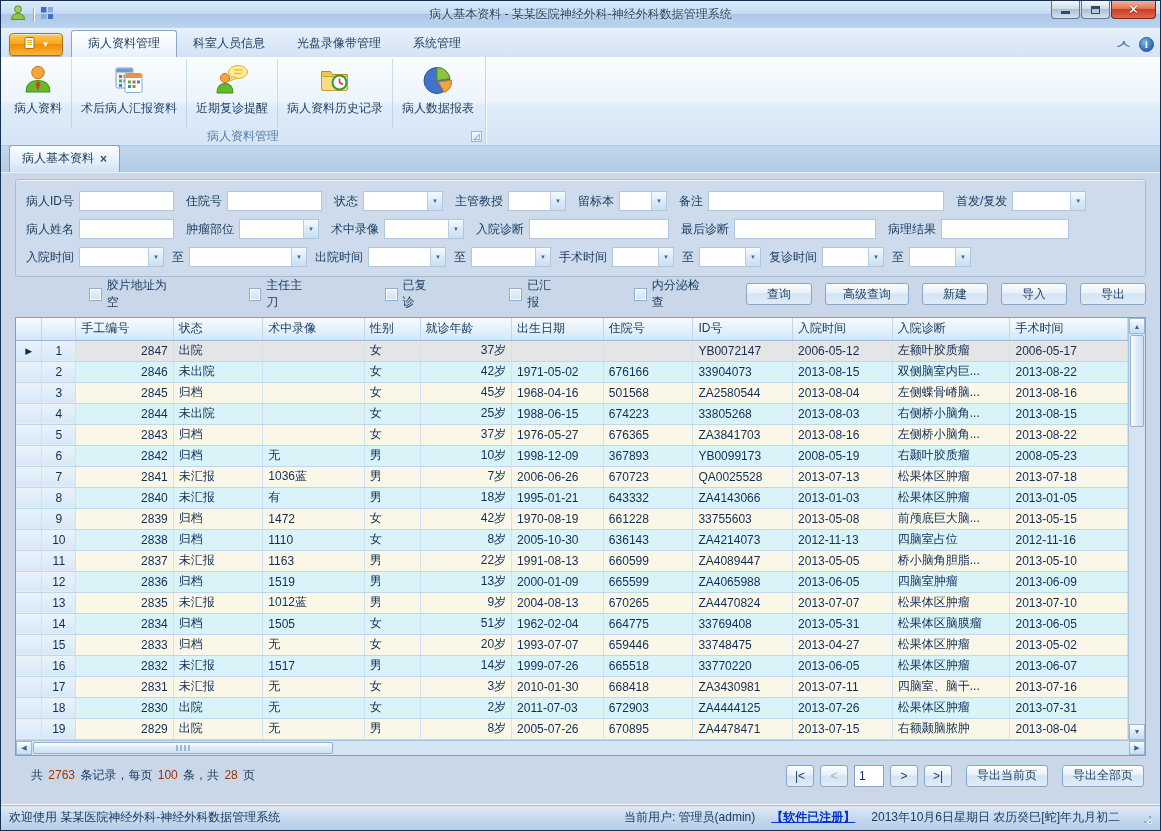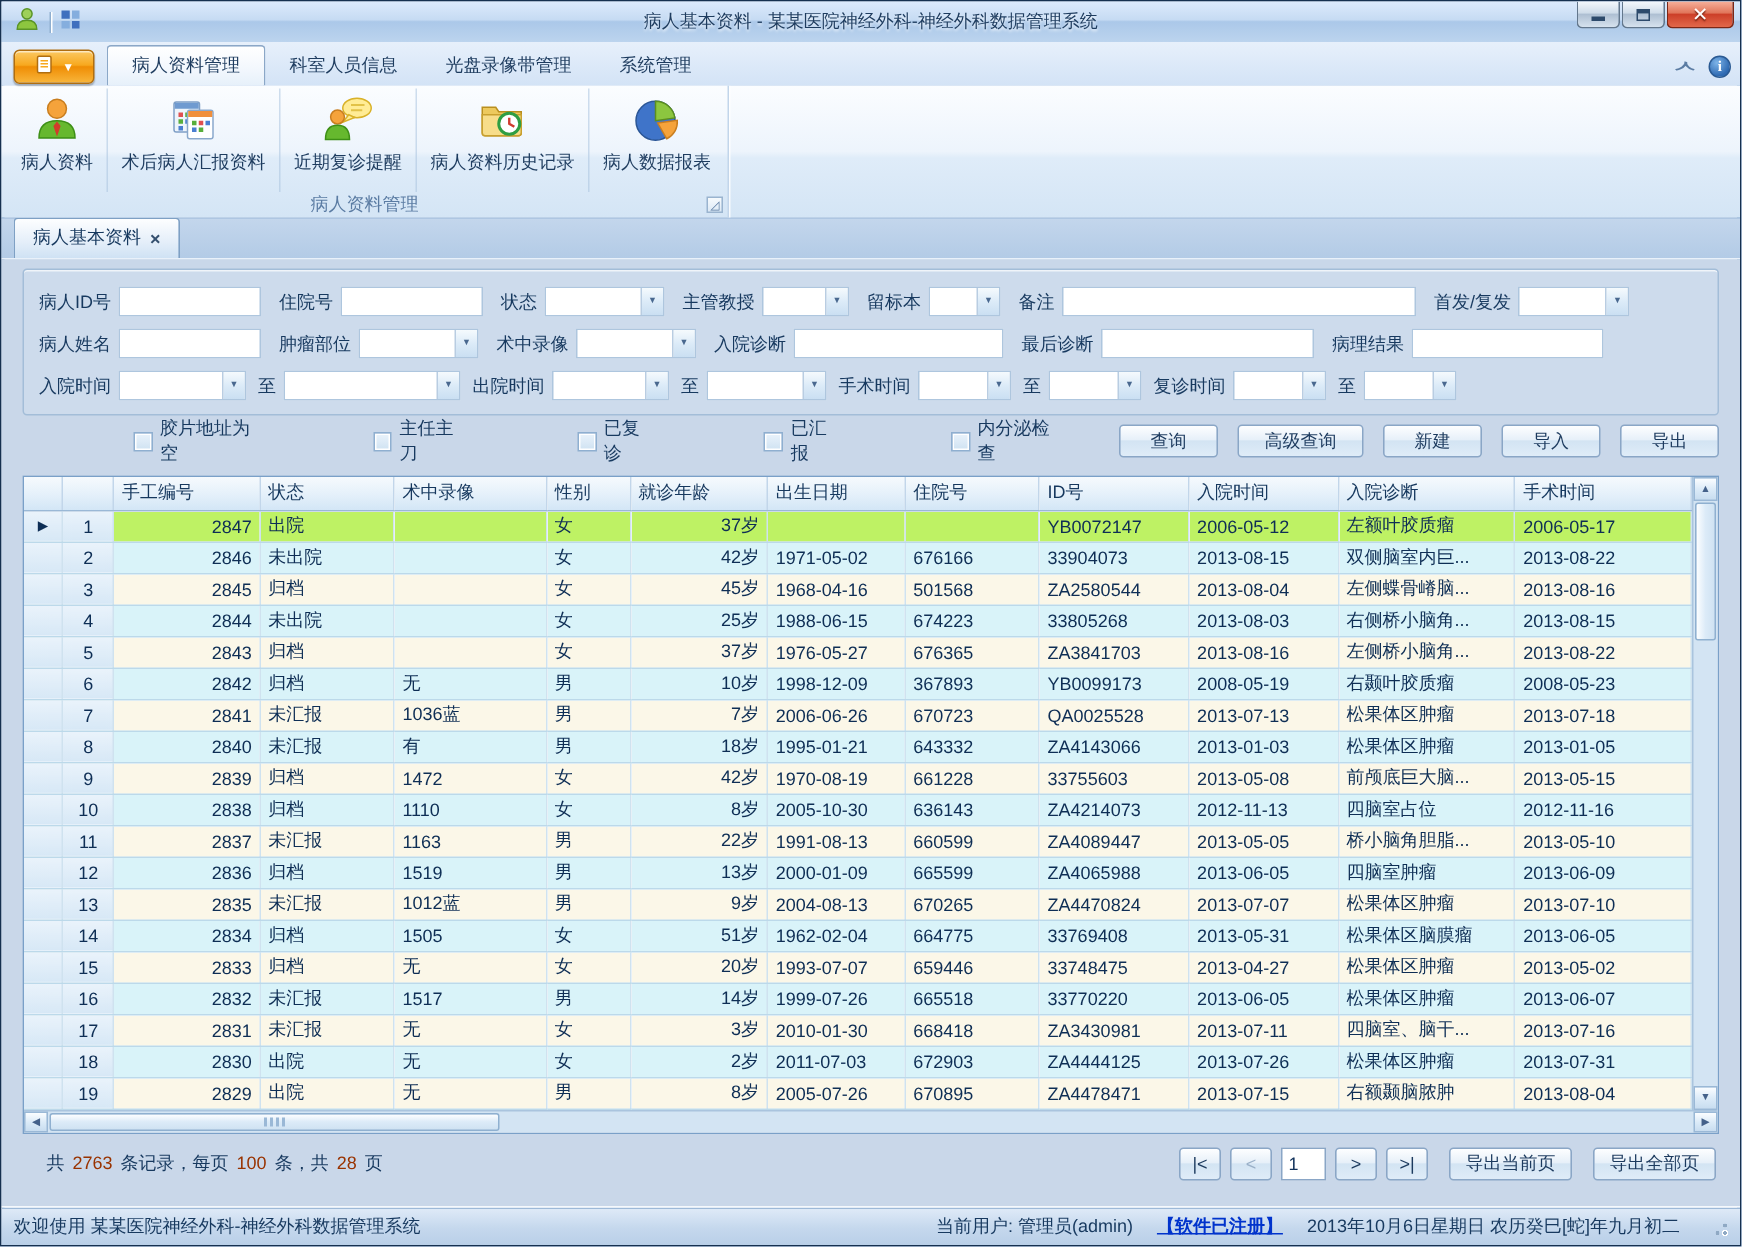--- a/index.html
+++ b/index.html
@@ -96,21 +96,21 @@
   .grid-wrap { margin-top:6px; border:1px solid #7aa0c8; background:#fff; display:flex; flex-direction:column; }
   .grid-main { display:flex; }
   table.grid { border-collapse:collapse; table-layout:fixed; flex:1; }
   table.grid th { height:22px; background:linear-gradient(#f6fafd,#e4f0fa 55%,#d3e6f6);
     border-right:1px solid #c2d6ea; border-bottom:1px solid #9ab8d6; color:#16385e;
     font-weight:normal; text-align:left; padding:0 5px; overflow:hidden; white-space:nowrap; }
   table.grid td { height:21px; padding:0 5px; border-right:1px solid #cfe2ef; border-bottom:1px solid #bcd9ea;
     color:#0e2e55; overflow:hidden; white-space:nowrap; }
   tr.r-odd td { background:#fbf7e8; }
   tr.r-even td { background:#d9f3f9; }
-  tr.selected td { background:#bef264; }
+  tr.selected td { background:#e5e5e5; }
   td.rowhead { background:linear-gradient(#eaf3fb,#d7e8f6) !important; border-right:1px solid #a9c4de;
     border-bottom:1px solid #a9c4de; text-align:center; color:#16385e; }
   td.ind { text-align:center; font-size:9px; color:#203a58; padding:0; }
   .al-r { text-align:right; }
 
   
   .vscroll { width:17px; flex:0 0 17px; background:#d3e4f3; border-left:1px solid #aac4de;
     display:flex; flex-direction:column; }
   .hscroll { height:15px; flex:0 0 15px; background:#d3e4f3; border-top:1px solid #aac4de;
     display:flex; align-items:stretch; }

